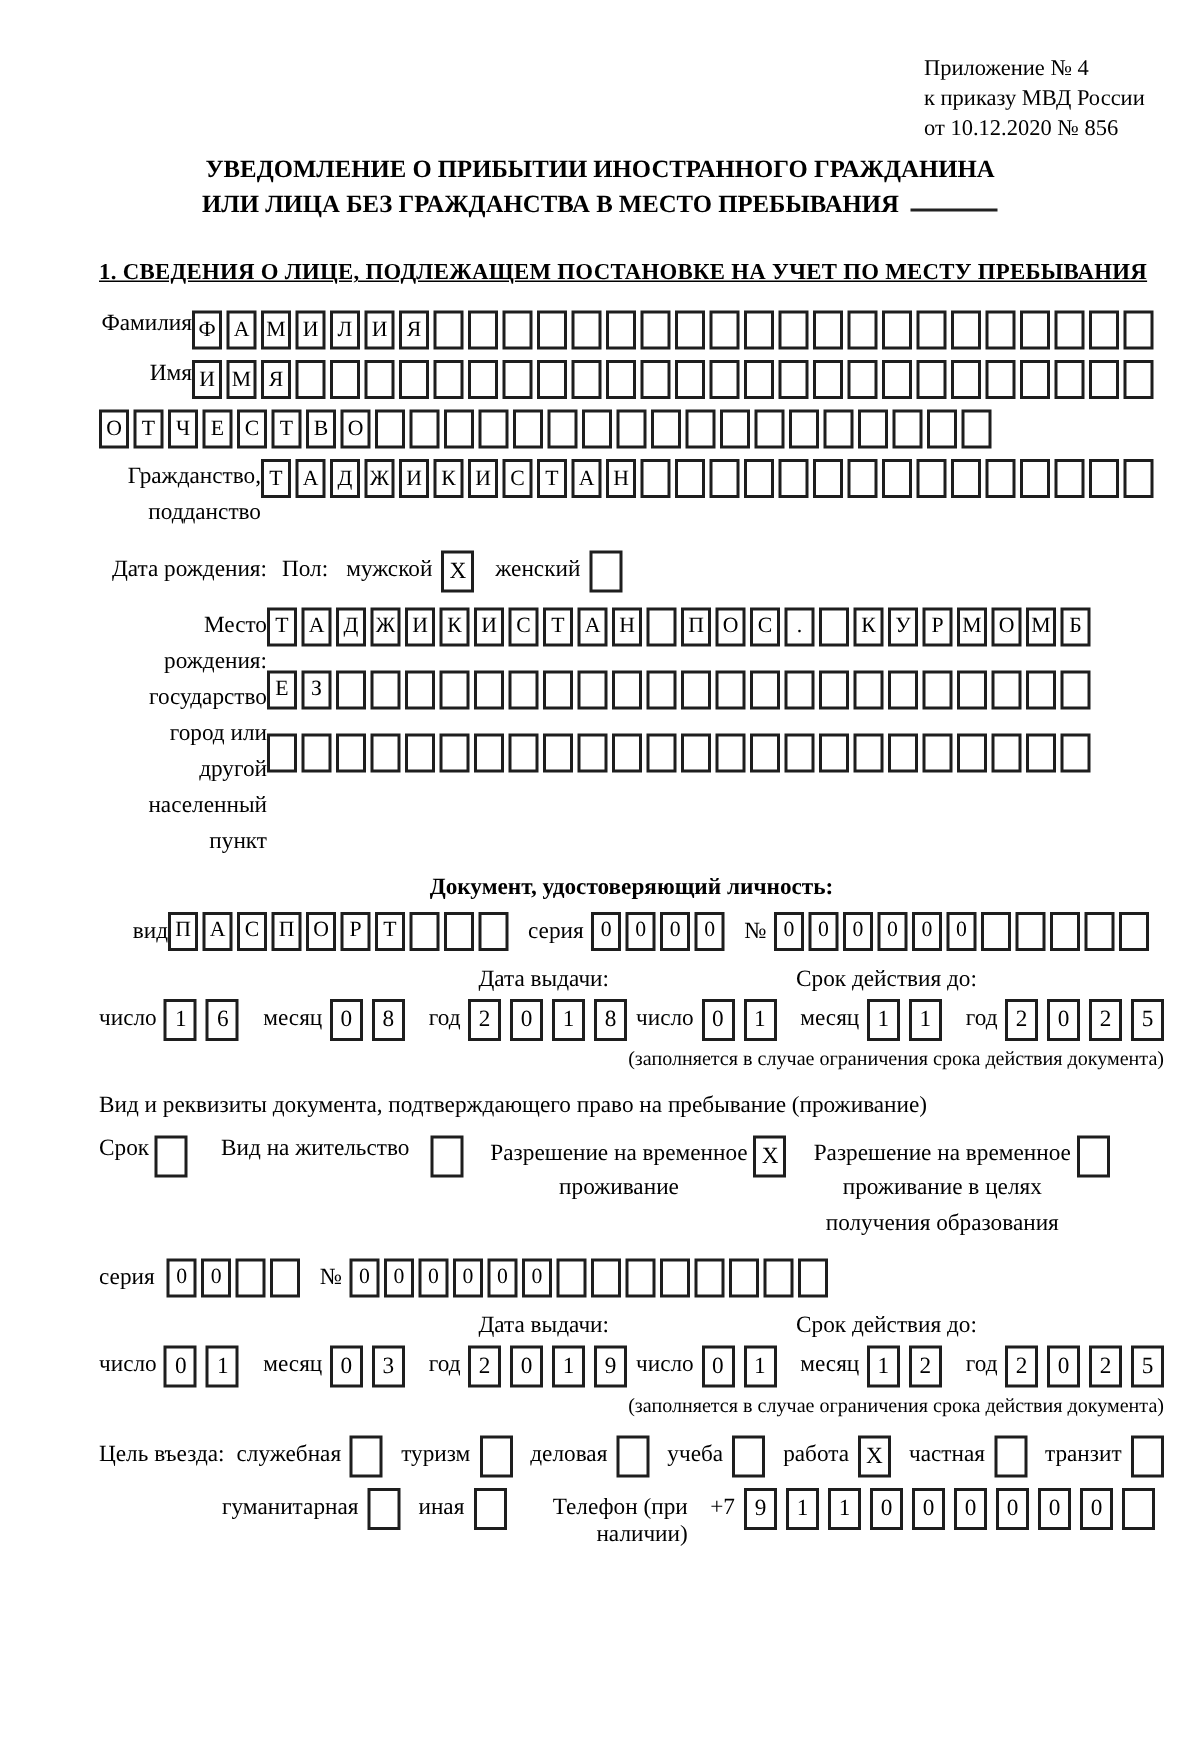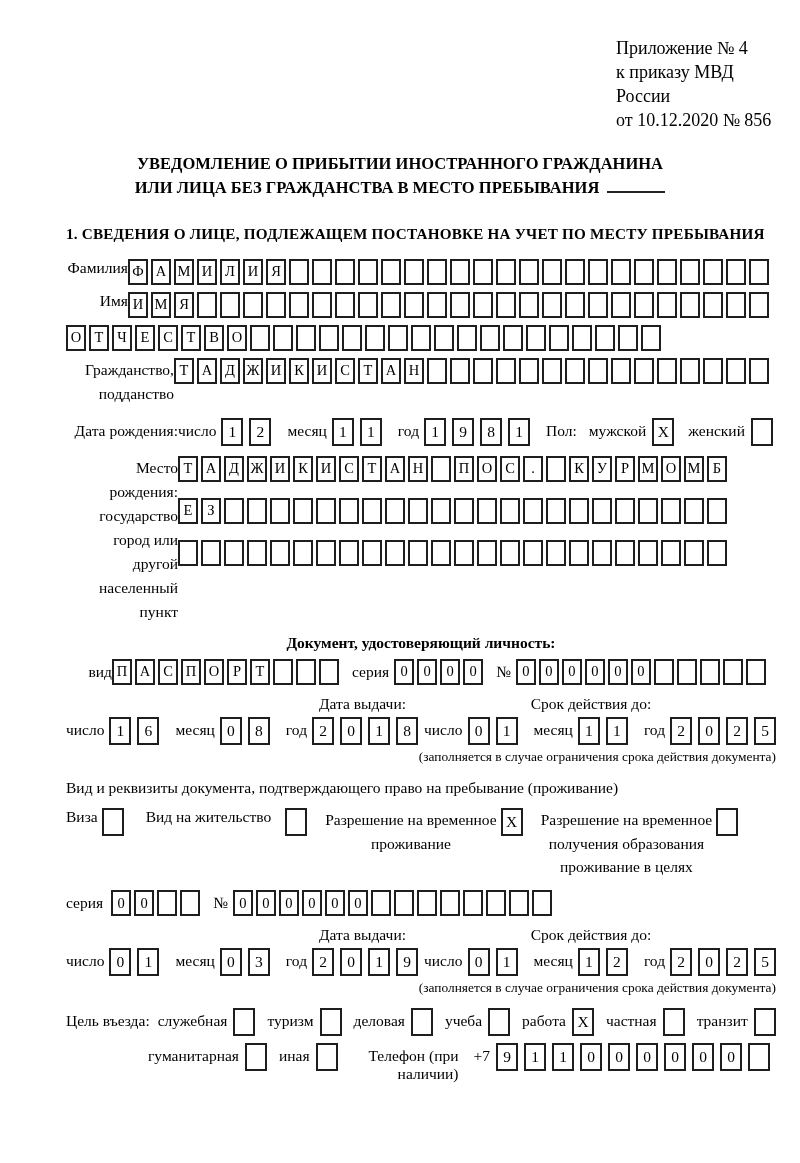--- a/index.html
+++ b/index.html
@@ -3,26 +3,26 @@
 <meta charset="utf-8">
 <style>
   * { margin:0; padding:0; box-sizing:border-box; }
   body { background:#fff; }
   .page {
     position:relative; width:800px; height:1163px; margin:0 auto;
     background:#ffffff; color:#000;
     font-family:"Liberation Serif", serif; font-size:15.5px;
     overflow:hidden;
   }
-  .refblock { margin:36px 28px 0 616px; font-size:18px; line-height:1.34; }
+  .refblock { margin:36px 28px 0 616px; font-size:15px; line-height:1.34; }
   .refblock .amend { margin-top:6px; }
   .formword { text-align:right; margin:16px 34px 0 0; font-weight:bold; font-size:16px; }
-  .title { text-align:center; font-weight:bold; font-size:16.5px; margin-top:20px; line-height:1.4; }
+  .title { text-align:center; font-weight:bold; font-size:16.5px; margin-top:5px; line-height:1.4; }
   .t-underline { display:inline-block; width:58px; border-bottom:2.5px solid #222; margin-left:8px; }
-  .sec1 { margin:26px 14px 0 66px; font-weight:bold; font-size:15.2px; letter-spacing:0.2px; }
+  .sec1 { margin:26px 14px 0 66px; font-weight:bold; font-size:15.2px; letter-spacing:0.2px;text-decoration:underline; }
   .form { margin:16px 24px 0 66px; }
   .row { display:flex; align-items:flex-start; margin-top:7px;text-align:right; }
   .lbl { flex:none; }
   .lbl2 { line-height:1.55; }
   .boxes { white-space:nowrap; }
   .cell {
     display:inline-flex; width:20px; height:26px; margin-right:3px;
     border:2px solid #1e1e1e; align-items:center; justify-content:center;
     font-size:14.5px; vertical-align:top; background:#fff;
   }
@@ -90,21 +90,20 @@
     <div class="row">
       <span class="lbl lbl2" style="width:108px">
         <div>Гражданство,</div>
         <div>подданство</div>
       </span>
       <span class="boxes"><span class="cell">Т</span><span class="cell">А</span><span class="cell">Д</span><span class="cell">Ж</span><span class="cell">И</span><span class="cell">К</span><span class="cell">И</span><span class="cell">С</span><span class="cell">Т</span><span class="cell">А</span><span class="cell">Н</span><span class="cell"></span><span class="cell"></span><span class="cell"></span><span class="cell"></span><span class="cell"></span><span class="cell"></span><span class="cell"></span><span class="cell"></span><span class="cell"></span><span class="cell"></span><span class="cell"></span><span class="cell"></span><span class="cell"></span><span class="cell"></span><span class="cell"></span></span>
     </div>
 
     <div class="row" style="margin-top:12px">
       <span class="lbl" style="width:112px;margin-top:4px">Дата рождения:</span>
-      <span class="dategroup"><span class="dw">число</span><span class="cell date">1</span><span class="cell date">2</span><span class="dw">месяц</span><span class="cell date">1</span><span class="cell date">1</span><span class="dw">год</span><span class="cell date">1</span><span class="cell date">9</span><span class="cell date">8</span><span class="cell date">1</span></span>
       <span class="sexlbl">Пол:</span>
       <span class="sexlbl">мужской</span>
       <span class="cbox">X</span>
       <span class="sexlbl">женский</span>
       <span class="cbox"></span>
     </div>
 
     <div class="row" style="margin-top:10px">
       <span class="lbl lbl2" style="width:112px">
         <div>Место рождения:</div>
@@ -139,39 +138,39 @@
       <span class="dategroup"><span class="dw">число</span><span class="cell date">0</span><span class="cell date">1</span><span class="dw">месяц</span><span class="cell date">1</span><span class="cell date">1</span><span class="dw">год</span><span class="cell date">2</span><span class="cell date">0</span><span class="cell date">2</span><span class="cell date">5</span></span>
     </div>
     <div class="note-r">(заполняется в случае ограничения срока действия документа)</div>
 
     <div class="intro">
       <div>Вид и реквизиты документа, подтверждающего право на пребывание (проживание)</div>
     </div>
 
     <div class="permit-row">
       <span class="permit-item">
-        <span>Виза</span>
+        <span>Срок</span>
         <span class="cbox"></span>
       </span>
       <span class="permit-item" style="margin-left:18px">
         <span>Вид на жительство</span>
         <span class="cbox" style="margin-left:14px"></span>
       </span>
       <span class="permit-item">
         <span class="permit-stack">
           <div>Разрешение на временное</div>
           <div>проживание</div>
         </span>
         <span class="cbox">X</span>
       </span>
       <span class="permit-item">
         <span class="permit-stack">
           <div>Разрешение на временное</div>
+          <div>проживание в целях</div>
           <div>получения образования</div>
-          <div>проживание в целях</div>
         </span>
         <span class="cbox"></span>
       </span>
     </div>
 
     <div class="row" style="margin-top:12px">
       <span class="lbl" style="margin-top:4px;margin-right:8px">серия</span>
       <span class="boxes"><span class="cell">0</span><span class="cell">0</span><span class="cell"></span><span class="cell"></span></span>
       <span class="dw">№</span>
       <span class="boxes"><span class="cell">0</span><span class="cell">0</span><span class="cell">0</span><span class="cell">0</span><span class="cell">0</span><span class="cell">0</span><span class="cell"></span><span class="cell"></span><span class="cell"></span><span class="cell"></span><span class="cell"></span><span class="cell"></span><span class="cell"></span><span class="cell"></span></span>

